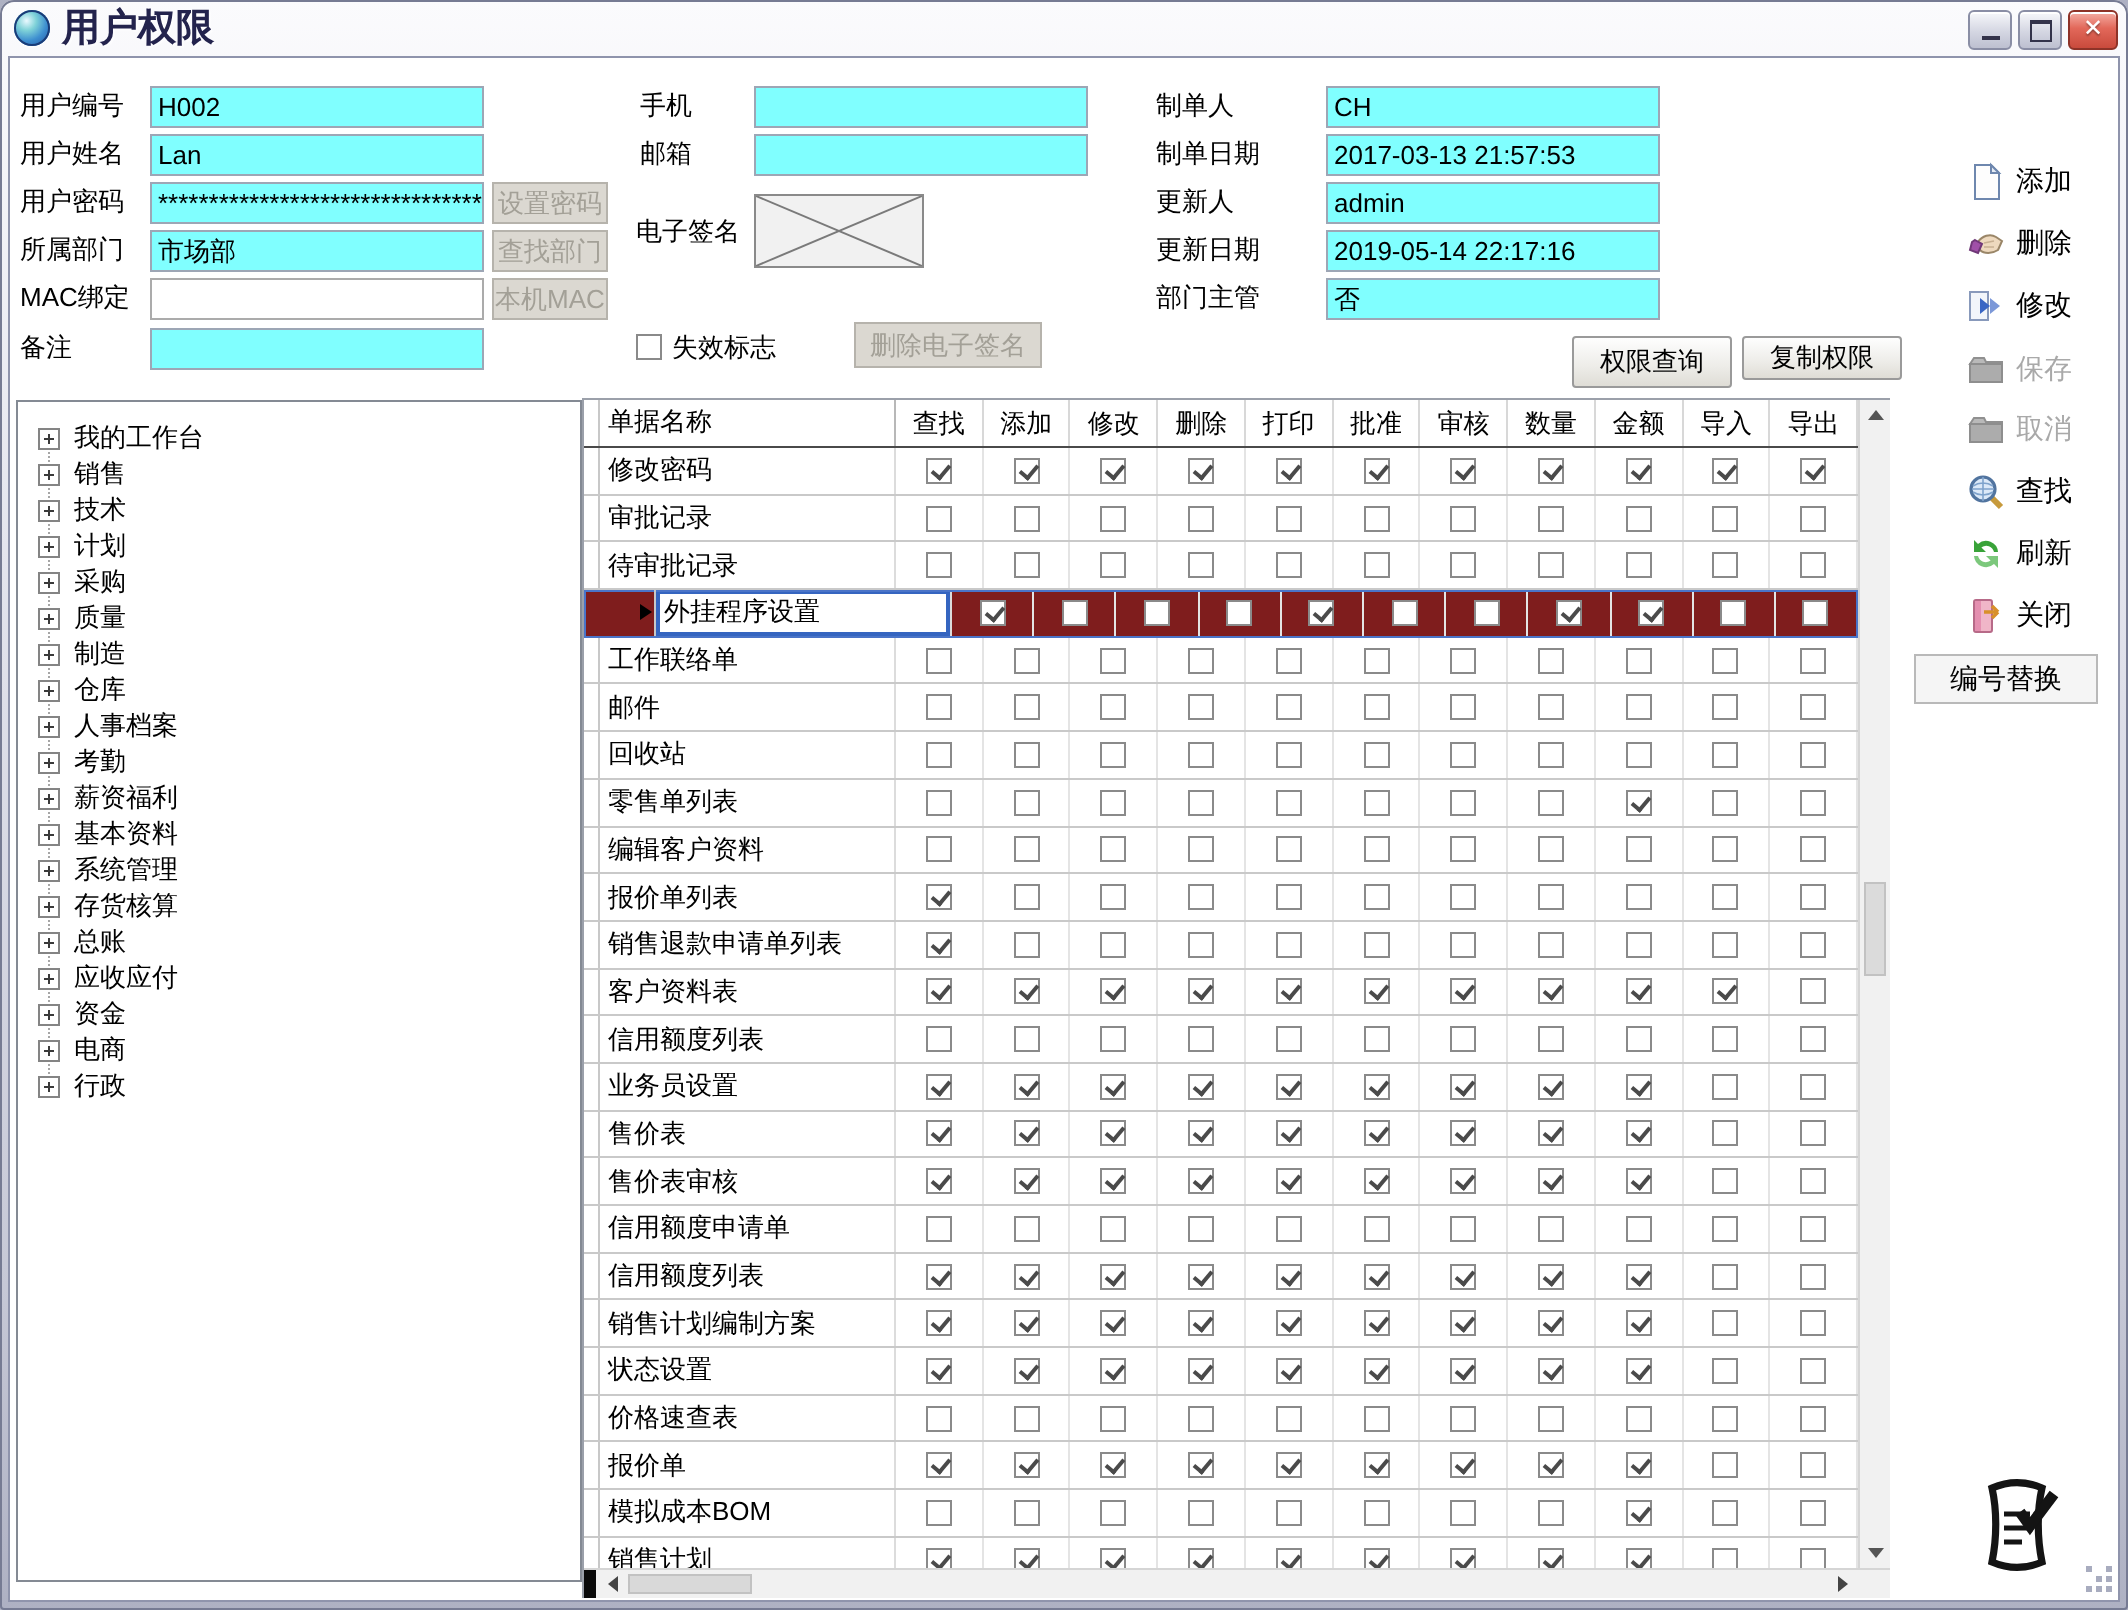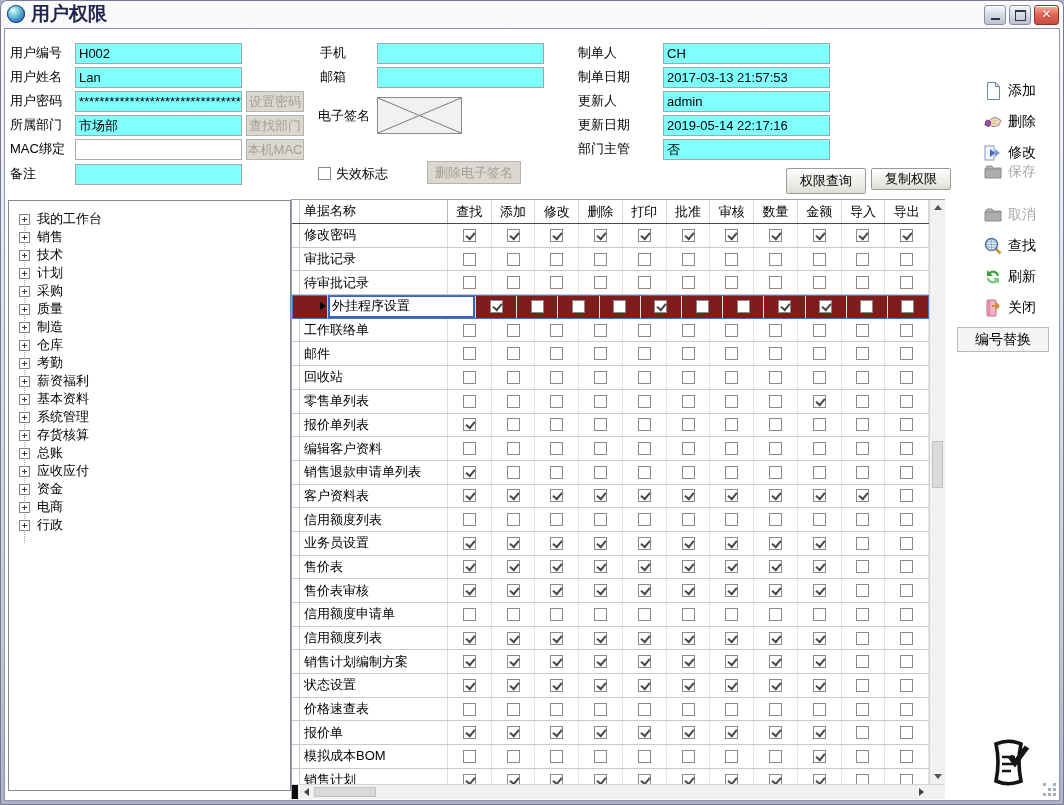--- a/index.html
+++ b/index.html
@@ -176,20 +176,24 @@
         <div class="tree-item">
           <span class="tree-box"></span>
           <span>制造</span>
         </div>
         <div class="tree-item">
           <span class="tree-box"></span>
           <span>仓库</span>
         </div>
         <div class="tree-item">
           <span class="tree-box"></span>
+          <span>人事档案</span>
+        </div>
+        <div class="tree-item">
+          <span class="tree-box"></span>
           <span>考勤</span>
         </div>
         <div class="tree-item">
           <span class="tree-box"></span>
           <span>薪资福利</span>
         </div>
         <div class="tree-item">
           <span class="tree-box"></span>
           <span>基本资料</span>
         </div>
@@ -533,60 +537,60 @@
             </div>
             <div class="cell">
               <span class="cb"></span>
             </div>
             <div class="cell">
               <span class="cb"></span>
             </div>
           </div>
           <div class="grow">
             <div class="ind"></div>
+            <div class="name">编辑客户资料</div>
+            <div class="cell">
+              <span class="cb"></span>
+            </div>
+            <div class="cell">
+              <span class="cb"></span>
+            </div>
+            <div class="cell">
+              <span class="cb"></span>
+            </div>
+            <div class="cell">
+              <span class="cb"></span>
+            </div>
+            <div class="cell">
+              <span class="cb"></span>
+            </div>
+            <div class="cell">
+              <span class="cb"></span>
+            </div>
+            <div class="cell">
+              <span class="cb"></span>
+            </div>
+            <div class="cell">
+              <span class="cb"></span>
+            </div>
+            <div class="cell">
+              <span class="cb"></span>
+            </div>
+            <div class="cell">
+              <span class="cb"></span>
+            </div>
+            <div class="cell">
+              <span class="cb"></span>
+            </div>
+          </div>
+          <div class="grow">
+            <div class="ind"></div>
             <div class="name">报价单列表</div>
             <div class="cell">
               <span class="cb checked"></span>
-            </div>
-            <div class="cell">
-              <span class="cb"></span>
-            </div>
-            <div class="cell">
-              <span class="cb"></span>
-            </div>
-            <div class="cell">
-              <span class="cb"></span>
-            </div>
-            <div class="cell">
-              <span class="cb"></span>
-            </div>
-            <div class="cell">
-              <span class="cb"></span>
-            </div>
-            <div class="cell">
-              <span class="cb"></span>
-            </div>
-            <div class="cell">
-              <span class="cb"></span>
-            </div>
-            <div class="cell">
-              <span class="cb"></span>
-            </div>
-            <div class="cell">
-              <span class="cb"></span>
-            </div>
-            <div class="cell">
-              <span class="cb"></span>
-            </div>
-          </div>
-          <div class="grow">
-            <div class="ind"></div>
-            <div class="name">编辑客户资料</div>
-            <div class="cell">
-              <span class="cb"></span>
             </div>
             <div class="cell">
               <span class="cb"></span>
             </div>
             <div class="cell">
               <span class="cb"></span>
             </div>
             <div class="cell">
               <span class="cb"></span>
             </div>
@@ -1171,21 +1175,21 @@
         <span>删除</span>
       </div>
       <div class="tbtn" style="top: 140px;">
         <span class="ticon"><svg viewBox="0 0 20 20">
             <rect x="2" y="3" width="9" height="14" fill="#F2F5FA" stroke="#8899BB"></rect>
             <path d="M7 6l5 4-5 4z" fill="#3A66C4"></path>
             <path d="M12 6l5 4-5 4z" fill="#7C98D8"></path>
           </svg></span>
         <span>修改</span>
       </div>
-      <div class="tbtn disabled" style="top: 159px; justify-content: center;">
+      <div class="tbtn disabled" style="top: 172px; justify-content: center;">
         <span class="ticon"><svg viewBox="0 0 20 20">
             <path d="M2 7l2-3h5l1 2h8v2z" fill="#B9B9B9" stroke="#909090"></path>
             <path d="M2 7h16v9H2z" fill="#ACACAC" stroke="#8E8E8E"></path>
           </svg></span>
         <span>保存</span>
       </div>
       <div class="tbtn disabled" style="top: 202px;">
         <span class="ticon"><svg viewBox="0 0 20 20">
             <path d="M2 7l2-3h5l1 2h8v2z" fill="#B9B9B9" stroke="#909090"></path>
             <path d="M2 7h16v9H2z" fill="#ACACAC" stroke="#8E8E8E"></path>

